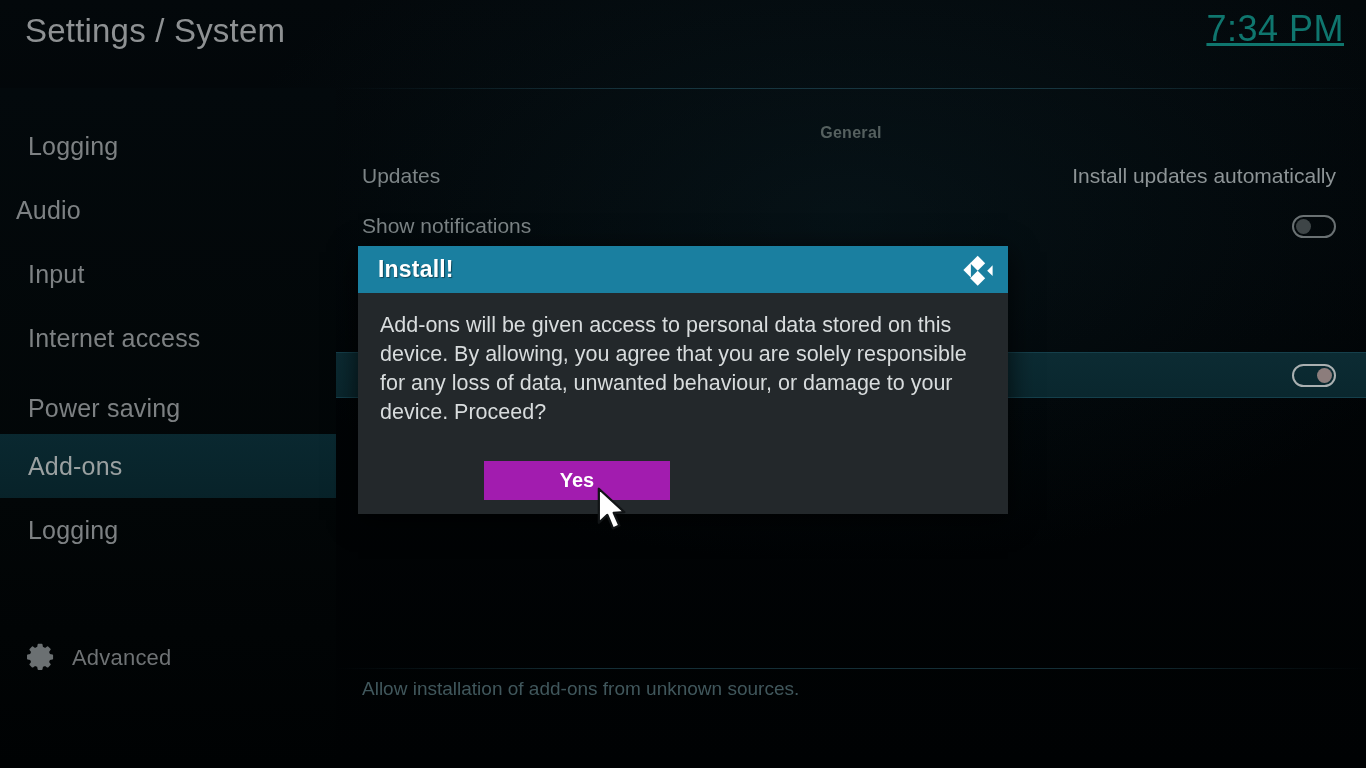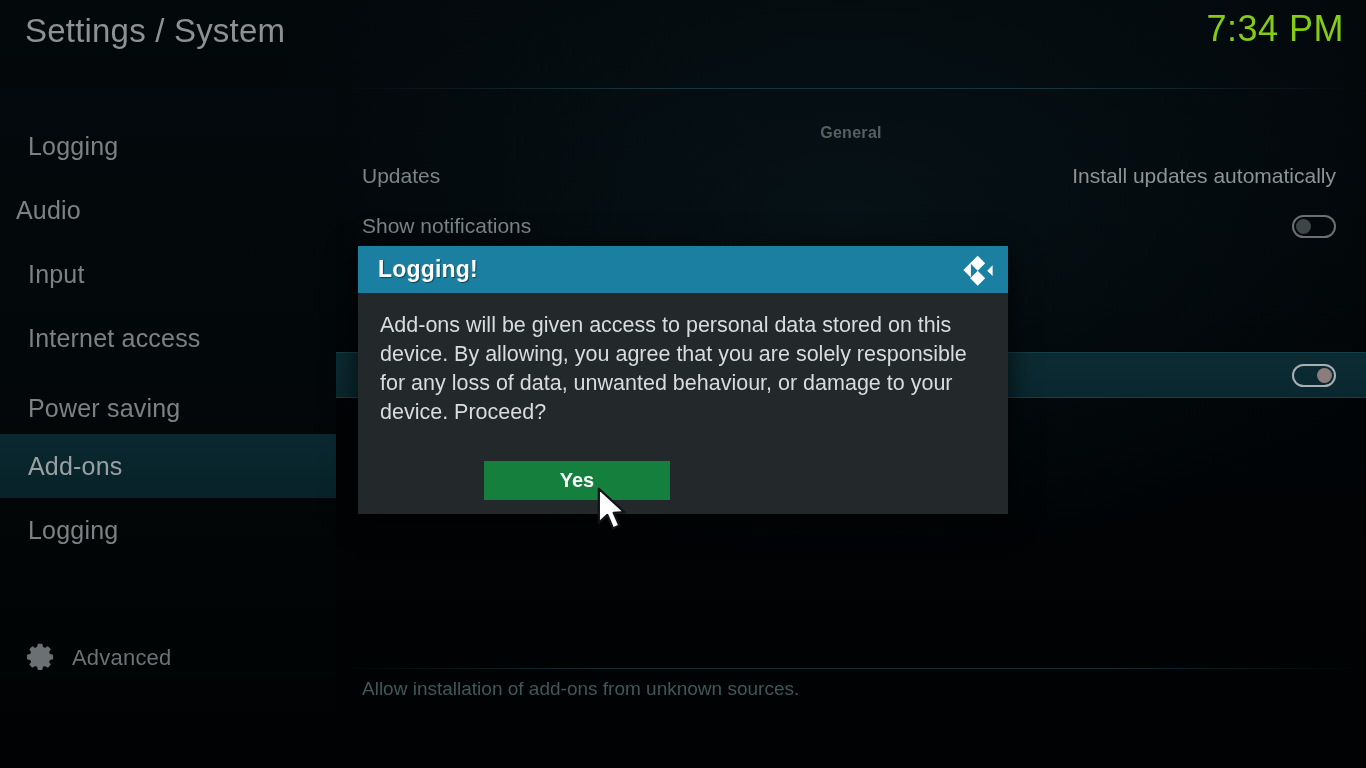--- a/index.html
+++ b/index.html
@@ -42,23 +42,24 @@
     letter-spacing: 0.2px;
     white-space: nowrap;
   }
 
   .header-clock {
     position: absolute;
     right: 22px;
     top: 8px;
     font-size: 36px;
     font-weight: 300;
-    color: #84cc16;
+    color: #0f766e;
     letter-spacing: 0.5px;
     white-space: nowrap;
+    text-decoration: underline;
   }
 
   
   .sidebar {
     position: absolute;
     left: 0;
     top: 88px;
     width: 336px;
     height: 680px;
     background: linear-gradient(180deg, #03090c 0%, #020607 60%, #000203 100%);
@@ -256,21 +257,21 @@
     height: 39px;
     display: flex;
     align-items: center;
     justify-content: center;
     font-size: 20px;
     font-weight: bold;
     border: none;
     cursor: pointer;
     font-family: "Liberation Sans", sans-serif;
   }
-  .dlg-btn.primary { background: #15803d; color: #ffffff; }
+  .dlg-btn.primary { background: #a21caf; color: #ffffff; }
   .dlg-btn.secondary { background: #1d2225; color: #e2e6e7; }
 
   
   .cursor {
     position: absolute;
     left: 596px;
     top: 487px;
     width: 34px;
     height: 46px;
     pointer-events: none;
@@ -353,21 +354,21 @@
       </span>
     </div>
 
     <div class="desc-sep"></div>
     <div class="desc-text">Allow installation of add-ons from unknown sources.</div>
   </div>
 
   <div class="dialog">
 
     <div class="dialog-header">
-      <span class="dialog-title">Logging!</span>
+      <span class="dialog-title">Install!</span>
       <span class="kodi-logo">
         <svg viewBox="0 0 100 100" xmlns="http://www.w3.org/2000/svg">
           <polygon fill="#ffffff" points="10,50 32,28 32,72"></polygon>
           <polygon fill="#ffffff" points="52,8 74,30 52,52 30,30"></polygon>
           <polygon fill="#ffffff" points="52,52 74,74 52,96 30,74"></polygon>
           <polygon fill="#ffffff" points="80,52 96,36 96,68"></polygon>
         </svg>
       </span>
     </div>
 

